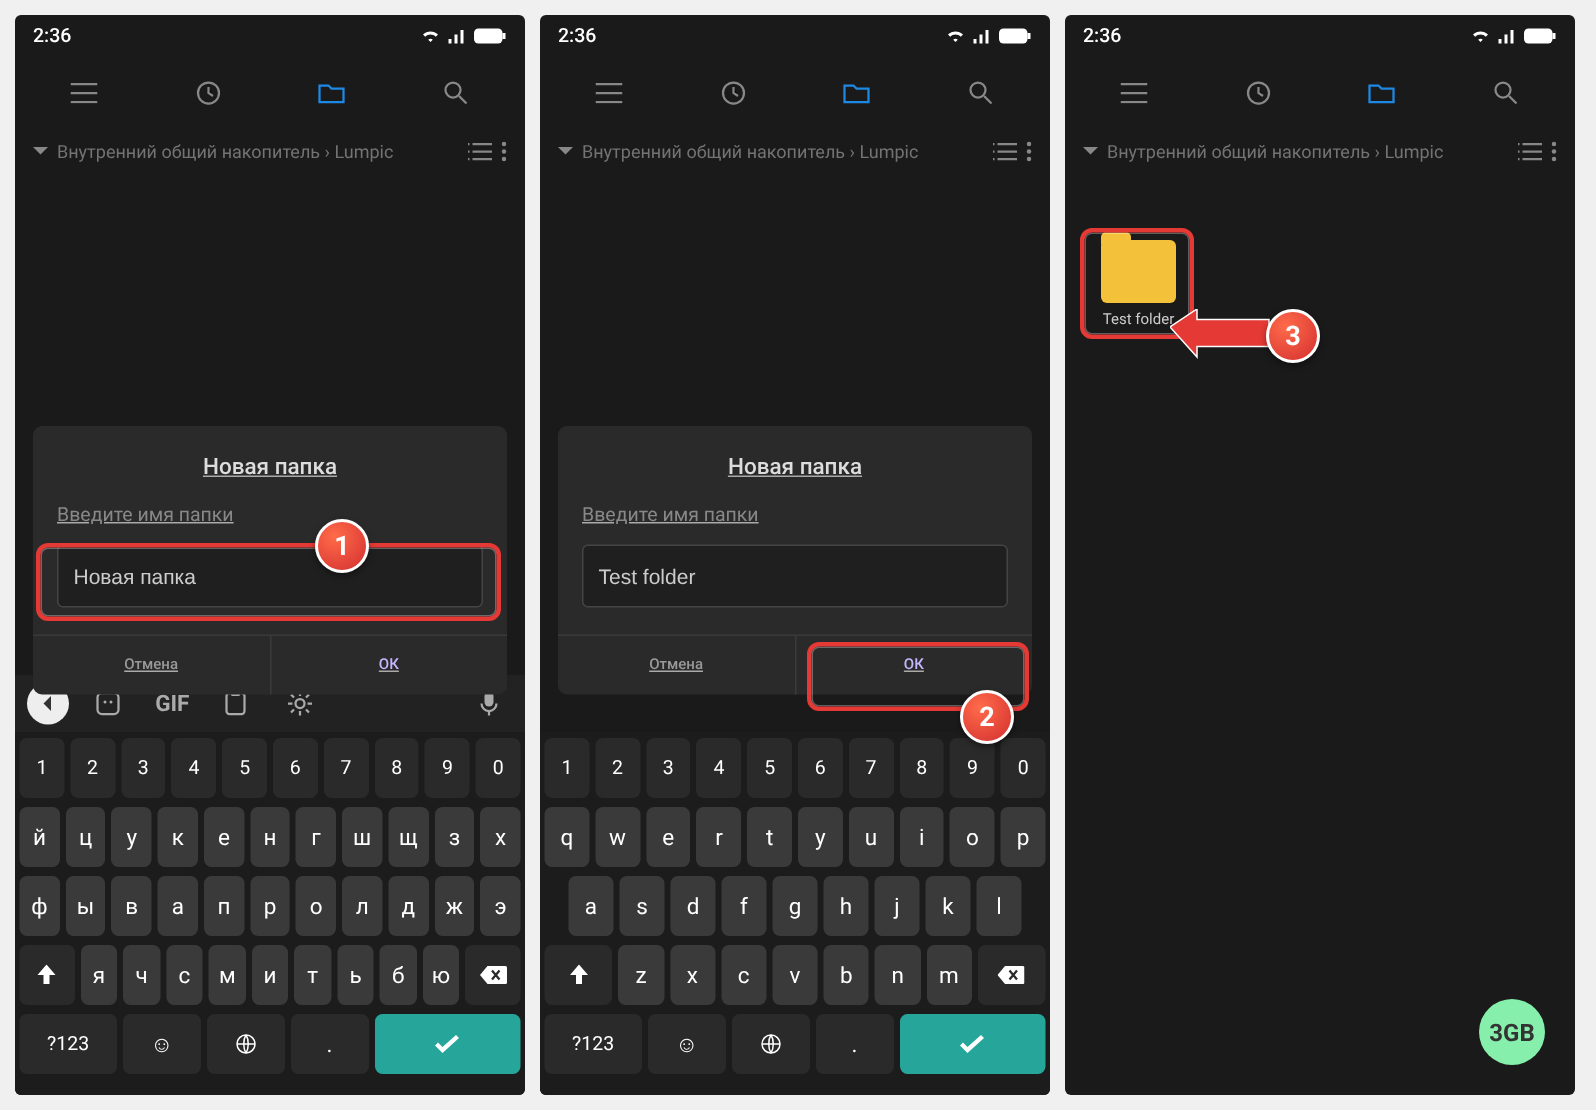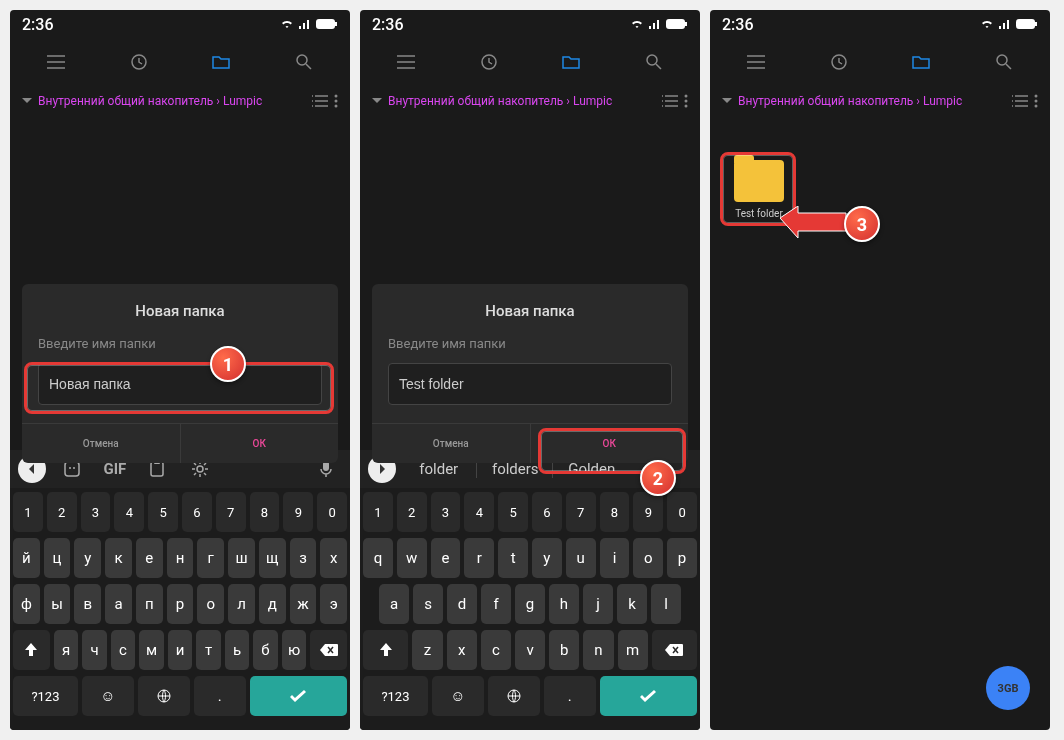--- a/index.html
+++ b/index.html
@@ -1,53 +1,53 @@
 <!DOCTYPE html>
 <html><head>
 <meta charset="utf-8">
 <style>
 * { margin: 0; padding: 0; box-sizing: border-box; }
 body { background: #f0f0f0; font-family: Roboto, Arial, sans-serif; display: flex; gap: 10px; padding: 10px; }
 .phone { width: 340px; height: 720px; background: #1a1a1a; border-radius: 4px; position: relative; overflow: hidden; color: #aaa; }
-.status-bar { height: 28px; display: flex; justify-content: space-between; align-items: center; padding: 0 12px; color: #fff; font-size: 16px; font-weight: 500; }
+.status-bar { height: 28px; display: flex; justify-content: space-between; align-items: center; padding: 0 12px; color: #fff; font-size: 13px; font-weight: 500; }
 .status-right { display: flex; align-items: center; gap: 4px; }
 .top-tabs { height: 48px; display: flex; align-items: center; justify-content: space-between; padding: 0 16px; }
 .top-tabs .tab { width: 60px; display: flex; justify-content: center; }
-.breadcrumb-row { display: flex; align-items: center; padding: 8px 12px; color: #d946ef; font-size: 12px; gap: 6px; }
+.breadcrumb-row { display: flex; align-items: center; padding: 8px 12px; color: #737373; font-size: 12px; gap: 6px; }
 .breadcrumb-text { flex: 1; white-space: nowrap; overflow: hidden; }
-.dialog { position: absolute; left: 12px; right: 12px; top: 274px; background: #2a2a2a; border-radius: 6px; padding: 18px 16px 0; z-index: 5; }
+.dialog { position: absolute; left: 12px; right: 12px; top: 274px; background: #2a2a2a; border-radius: 6px; padding: 18px 16px 0; z-index: 5; text-decoration: underline; }
 .dialog-title { text-align: center; color: #ddd; font-size: 15px; font-weight: 500; margin-bottom: 16px; }
 .dialog-label { color: #888; font-size: 13px; margin-bottom: 12px; }
 .dialog-input { width: 100%; background: #1f1f1f; border: 1px solid #444; border-radius: 4px; padding: 12px 10px; color: #ccc; font-size: 14px; }
 .input-wrap { position: relative; margin-bottom: 18px; }
 .dialog-btns { display: flex; border-top: 1px solid #3a3a3a; margin: 0 -16px; }
 .dialog-btn { flex: 1; text-align: center; padding: 14px 0; font-size: 10px; font-weight: 500; }
 .dialog-btn.cancel { color: #999; border-right: 1px solid #3a3a3a; }
-.dialog-btn.ok { color: #ec4899; }
+.dialog-btn.ok { color: #c4b5fd; }
 .highlight-red { border: 3px solid #e53935; border-radius: 8px; position: absolute; pointer-events: none; z-index: 10; box-shadow: 0 0 0 1px rgba(255,255,255,0.3) inset; }
 .callout { position: absolute; width: 36px; height: 36px; border-radius: 50%; background: radial-gradient(circle at 35% 30%, #ff6b4a, #d32f2f); border: 2px solid #fff; color: #fff; display: flex; align-items: center; justify-content: center; font-size: 18px; font-weight: bold; z-index: 20; box-shadow: 0 2px 4px rgba(0,0,0,0.4); }
 .kb { position: absolute; left: 0; right: 0; bottom: 0; background: #1c1c1c; z-index: 3; }
 .kb-toolbar { height: 38px; background: #222; display: flex; align-items: center; padding: 0 4px; gap: 2px; }
 .kb-tool { flex: 1; display: flex; justify-content: center; align-items: center; color: #aaa; font-size: 15px; font-weight: bold; height: 100%; }
 .kb-tool.circle { border-radius: 50%; background: #eee; width: 28px; height: 28px; flex: 0 0 28px; color: #333; margin: 0 4px; }
 .kb-suggest { flex: 1; text-align: center; color: #ccc; font-size: 15px; border-right: 1px solid #444; padding: 0 4px; }
 .kb-suggest:last-of-type { border-right: none; }
 .kb-rows { padding: 4px 3px 8px; }
 .kb-row { display: flex; gap: 4px; margin-bottom: 6px; justify-content: center; }
 .kb-key { background: #3a3a3a; color: #fff; border-radius: 5px; height: 40px; flex: 1; display: flex; align-items: center; justify-content: center; font-size: 15px; min-width: 0; }
 .kb-key.dark { background: #2a2a2a; }
 .kb-key.wide { flex: 1.5; }
 .kb-key.space { flex: 4; font-size: 13px; color: #ccc; }
 .kb-key.enter { background: #26a69a; flex: 1.5; }
 .kb-key.num { font-size: 13px; }
 .folder-item { position: absolute; top: 150px; left: 16px; width: 66px; text-align: center; }
 .folder-icon-big { width: 50px; height: 42px; background: #f4c23a; border-radius: 4px; margin: 0 auto 6px; position: relative; }
 .folder-icon-big::before { content: ''; position: absolute; top: -5px; left: 0; width: 20px; height: 8px; background: #f4c23a; border-radius: 3px 3px 0 0; }
 .folder-label { font-size: 10px; color: #ccc; }
-.fab { position: absolute; bottom: 20px; right: 20px; width: 44px; height: 44px; border-radius: 50%; background: #3b82f6; color: #333; display: flex; align-items: center; justify-content: center; font-size: 11px; font-weight: bold; }
+.fab { position: absolute; bottom: 20px; right: 20px; width: 44px; height: 44px; border-radius: 50%; background: #86efac; color: #333; display: flex; align-items: center; justify-content: center; font-size: 16px; font-weight: bold; }
 .arrow { position: absolute; z-index: 15; }
 svg { display: block; }
 </style>
 </head>
 <body>
 
 <div class="phone">
   <div class="status-bar">
     <span>2:36</span>
     <div class="status-right">
@@ -289,36 +289,20 @@
     <div class="dialog-btns">
       <div class="dialog-btn cancel">Отмена</div>
       <div class="dialog-btn ok">ОК</div>
     </div>
   </div>
 
   <div class="highlight-red" style="top:418px; left:178px; width:148px; height:46px;"></div>
   <div class="callout" style="top:450px; left:280px;">2</div>
 
   <div class="kb">
-    <div class="kb-toolbar">
-      <div class="kb-tool circle">
-          <svg width="10" height="10" viewBox="0 0 10 10">
-            <path fill="#333" d="M3 0l5 5-5 5z"></path>
-          </svg>
-        </div>
-      <div class="kb-suggest">folder</div>
-      <div class="kb-suggest">folders</div>
-      <div class="kb-suggest" style="border-right:none">Golden</div>
-      <div class="kb-tool">
-          <svg width="12" height="18" viewBox="0 0 12 18">
-            <rect x="3" y="1" width="6" height="10" rx="3" fill="#aaa"></rect>
-            <path stroke="#aaa" stroke-width="1.5" fill="none" d="M1 9a5 5 0 0010 0M6 14v3"></path>
-          </svg>
-        </div>
-    </div>
     <div class="kb-rows">
       <div class="kb-row">
           <div class="kb-key dark num">1</div>
           <div class="kb-key dark num">2</div>
           <div class="kb-key dark num">3</div>
           <div class="kb-key dark num">4</div>
           <div class="kb-key dark num">5</div>
           <div class="kb-key dark num">6</div>
           <div class="kb-key dark num">7</div>
           <div class="kb-key dark num">8</div>

